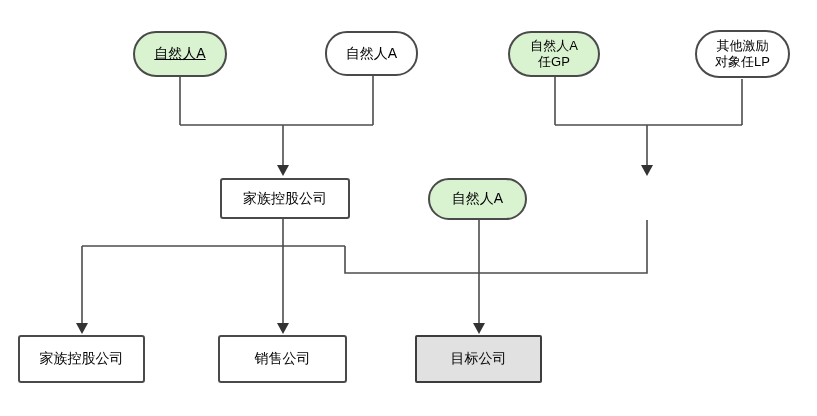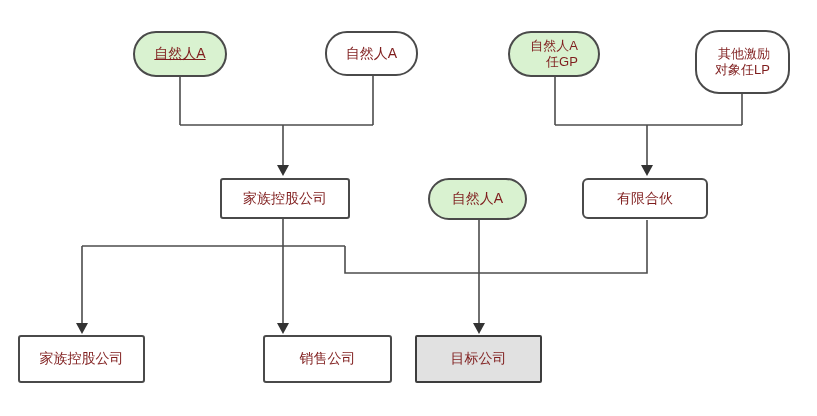--- a/index.html
+++ b/index.html
@@ -21,24 +21,24 @@
     top: 0;
     width: 817px;
     height: 416px;
   }
   .node {
     position: absolute;
     box-sizing: border-box;
     display: flex;
     align-items: center;
     justify-content: center;
-    text-align: right;
+    text-align: center;
     background: #ffffff;
     border: 2px solid #4a4a4a;
-    color: #7f1d1d;
+    color: #000000;
     font-size: 14px;
     line-height: 1.25;
     white-space: pre-line;
   }
   .node.green { background: #d9f2d0; }
   .node.gray  { background: #e1e1e1; border-color: #3d3d3d; }
   .node.small { font-size: 13px; }
   .node.underline .node-label { text-decoration: underline; }
   .node-label { display: block; }
 </style>
@@ -72,42 +72,39 @@
 
   <div class="node" style="left:325px; top:31px; width:93px; height:45px; border-radius:22px;">
     <span class="node-label">自然人A</span>
   </div>
 
   <div class="node green small" style="left:508px; top:31px; width:92px; height:46px; border-radius:23px;">
     <span class="node-label">自然人A
 任GP</span>
   </div>
 
-  <div class="node small" style="left:695px; top:30px; width:95px; height:64px; border-radius:24px;">
+  <div class="node small" style="left:695px; top:30px; width:95px; height:48px; border-radius:24px;">
     <span class="node-label">其他激励
 对象任LP</span>
   </div>
 
   <div class="node" style="left:220px; top:178px; width:130px; height:41px; border-radius:3px;">
     <span class="node-label">家族控股公司</span>
   </div>
 
   <div class="node green" style="left:428px; top:178px; width:99px; height:42px; border-radius:21px;">
     <span class="node-label">自然人A</span>
   </div>
 
-  <div class="node" style="left:582px; top:178px; width:126px; height:41px; border-radius:6px;">
-    <span class="node-label">有限合伙</span>
-  </div>
 
   <div class="node" style="left:18px; top:335px; width:127px; height:48px; border-radius:3px;">
     <span class="node-label">家族控股公司</span>
   </div>
 
-  <div class="node" style="left:218px; top:335px; width:129px; height:48px; border-radius:3px;margin-left:45px;">
+  <div class="node" style="left:218px; top:335px; width:129px; height:48px; border-radius:3px;">
     <span class="node-label">销售公司</span>
   </div>
 
   <div class="node gray" style="left:415px; top:335px; width:127px; height:48px; border-radius:2px;">
     <span class="node-label">目标公司</span>
   </div>
 
 </div>
 
 </body></html>

